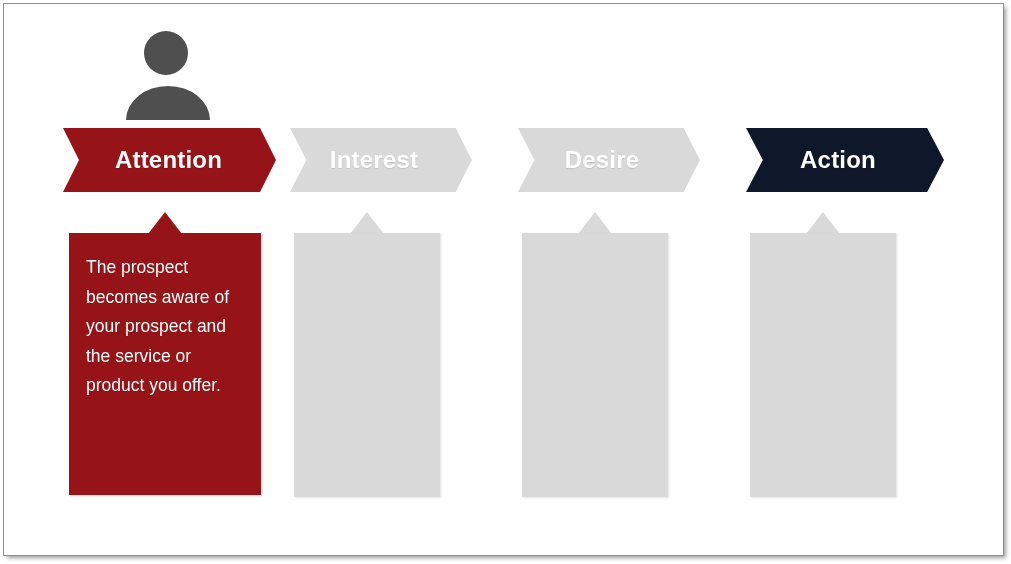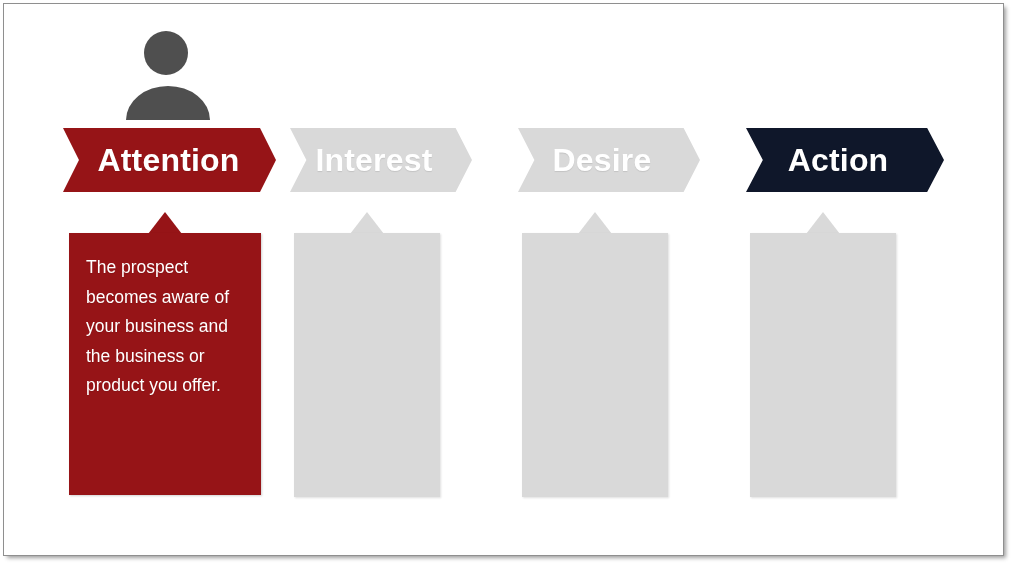--- a/index.html
+++ b/index.html
@@ -58,21 +58,21 @@
   
   .chevron {
     position: absolute;
     top: 124px;
     height: 64px;
     display: flex;
     align-items: center;
   }
   .chevron-label {
     color: #ffffff;
-    font-size: 32px;
+    font-size: 24px;
     font-weight: bold;
     letter-spacing: 0.2px;
     width: 100%;
     text-align: center;
     padding-right: 14px;
     box-sizing: border-box;
     text-shadow: 0 1px 1px rgba(0,0,0,0.10);
   }
 
   .chevron--first {
@@ -184,21 +184,21 @@
   <div class="chevron chevron--g1">
     <span class="chevron-label">Interest</span>
   </div>
   <div class="chevron chevron--g3">
     <span class="chevron-label">Action</span>
   </div>
 
   <div class="callout callout--red">
     <div class="callout-notch"></div>
     <div class="callout-body">
-      <div class="callout-text">The prospect becomes aware of your business and the business or product you offer.</div>
+      <div class="callout-text">The prospect becomes aware of your prospect and the service or product you offer.</div>
     </div>
   </div>
 
   <div class="callout callout--gray callout--g1">
     <div class="callout-notch"></div>
     <div class="callout-body">
       <div class="callout-text"></div>
     </div>
   </div>
 

